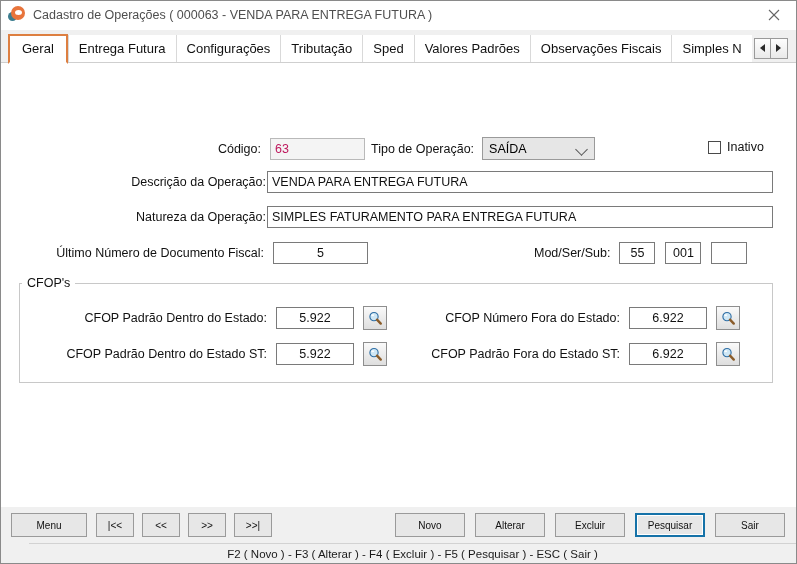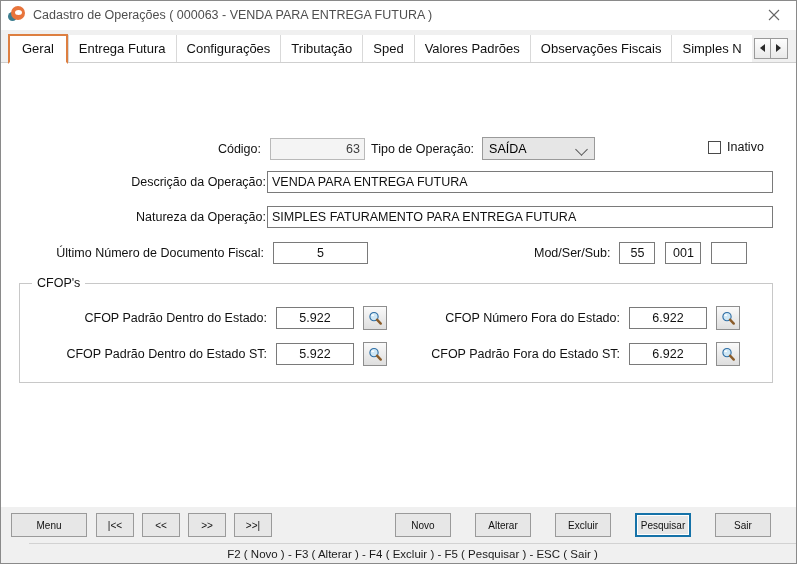--- a/index.html
+++ b/index.html
@@ -181,22 +181,22 @@
     height: 22px;
     line-height: 20px;
     font-size: 12.5px;
     font-family: "Liberation Sans", sans-serif;
     color: #111;
     padding: 0 4px;
   }
   .tb.readonly {
     background: #f4f4f4;
     border: 1px solid #b9b9b9;
-    color: #404040;
-    text-align: right;
+    color: #be185d;
+    text-align: left;
   }
   .tb.center { text-align: center; }
 
   .combo {
     box-sizing: border-box;
     border: 1px solid #9a9a9a;
     background: #e6e6e6;
     height: 23px;
     width: 113px;
     display: flex;
@@ -229,21 +229,21 @@
     left: 18px;
     top: 220px;
     width: 754px;
     height: 100px;
     border: 1px solid #c8c8c8;
     box-sizing: border-box;
   }
   .groupbox .gb-title {
     position: absolute;
     top: -8px;
-    left: 12px;
+    left: 2px;
     background: #ffffff;
     padding: 0 5px;
     font-size: 12.5px;
     color: #111;
   }
 
   .mag-btn {
     width: 24px;
     height: 24px;
     box-sizing: border-box;
@@ -276,21 +276,21 @@
     align-items: center;
     justify-content: center;
   }
   .btn.focused {
     border: 2px solid #1572a8;
     background: #e7e7e7;
     box-shadow: 0 0 0 1px #ffffff inset;
   }
   .btn-menu { width: 76px; }
   .btn-nav { width: 38px; }
-  .btn-action { width: 56px; }
+  .btn-action { width: 70px; }
 
   .statusbar {
     flex: 0 0 auto;
     height: 19px;
     background: #f0f0f0;
     border-top: 1px solid #d2d2d2;
     display: flex;
     align-items: center;
     justify-content: center;
     font-size: 11.5px;

